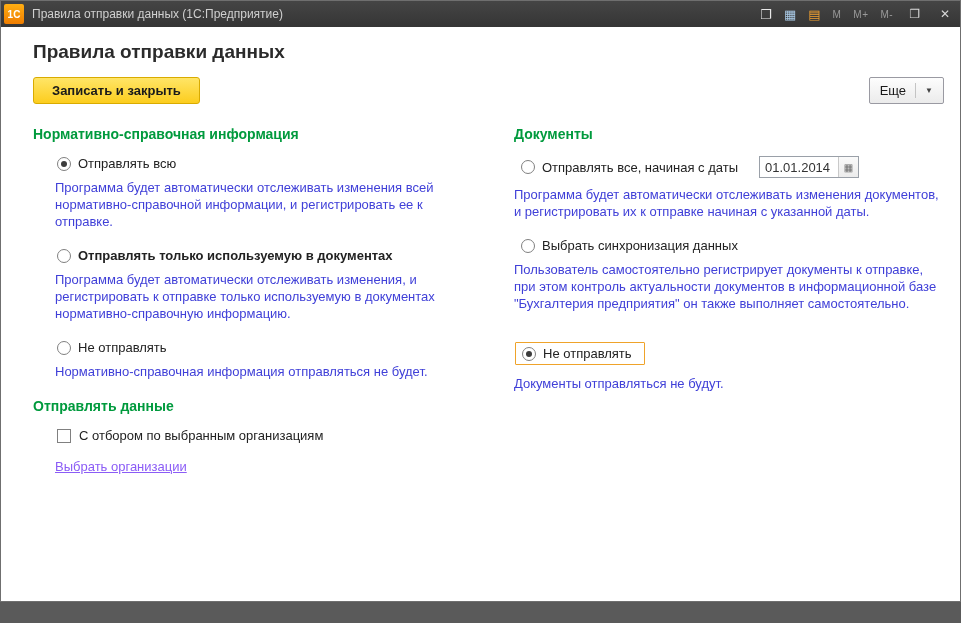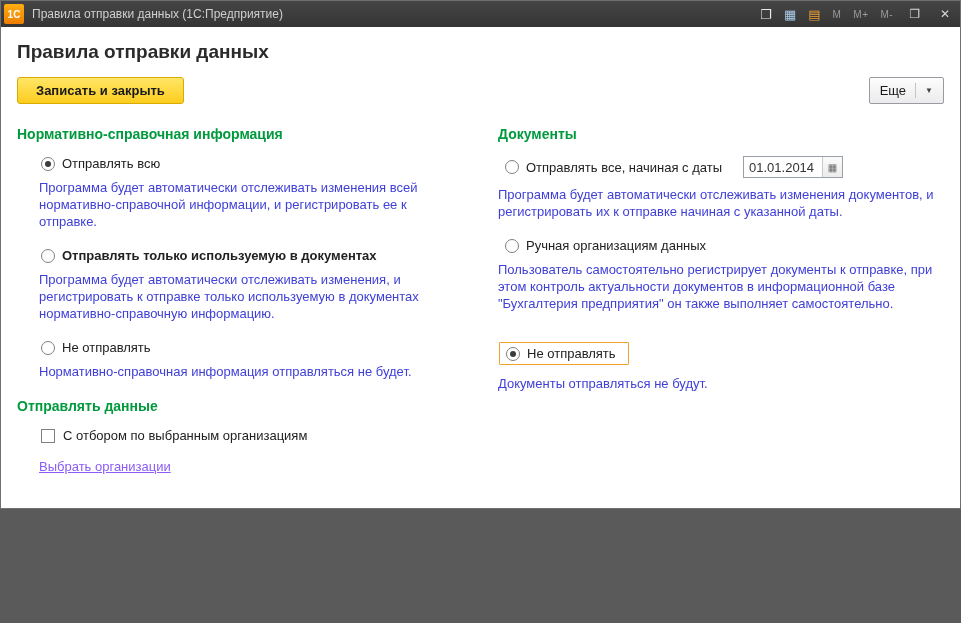--- a/index.html
+++ b/index.html
@@ -2,21 +2,21 @@
 <html><head>
 <meta charset="utf-8">
 <style>
   * { box-sizing: border-box; }
   html, body { margin: 0; padding: 0; }
   body {
     font-family: "Liberation Sans", sans-serif;
     background: #5a5a5a;
   }
   .window {
-    width: 961px; height: 509px;
+    width: 961px; height: 602px;
     background: #fff;
     border: 1px solid #6f6f6f;
     display: flex; flex-direction: column;
     overflow: hidden;
   }
 
   
   .titlebar {
     flex: 0 0 26px;
     background: linear-gradient(#454545, #353535);
@@ -34,21 +34,21 @@
   .titlebar-title { flex: 1; white-space: nowrap; overflow: hidden; text-overflow: ellipsis; }
   .tb-icons { display: flex; align-items: center; gap: 12px; }
   .tb-icon { font-size: 13px; line-height: 1; cursor: default; }
   .tb-icon.window-glyph { color: #e8e8e8; }
   .tb-icon.calc-glyph { color: #aacbe8; }
   .tb-icon.cal-glyph { color: #f0a030; }
   .tb-mem { color: #9a9a9a; font-size: 10px; letter-spacing: 0.5px; }
   .tb-ctrl { color: #d8d8d8; font-size: 12px; padding: 2px 4px; }
 
   
-  .content { flex: 1; padding: 6px 16px 0 16px; overflow: hidden; background: #fff; }
+  .content { flex: 1; padding: 6px 16px 0 32px; overflow: hidden; background: #fff; }
   .page-title {
     font-size: 19px; font-weight: bold; color: #2b2b2b;
     margin: 8px 0 14px 0;
   }
   .toolbar { display: flex; justify-content: space-between; align-items: center; margin-bottom: 10px; }
   .btn-yellow {
     font-family: inherit;
     background: linear-gradient(#ffe567, #fccd1e);
     border: 1px solid #d9ab00; border-radius: 3px;
     padding: 5px 18px;
@@ -210,21 +210,21 @@
           <span>Отправлять все, начиная с даты</span>
           <span class="date-group">
             <input class="date-input" value="01.01.2014" style="">
             <button class="cal-btn">▦</button>
           </span>
         </div>
         <p class="desc">Программа будет автоматически отслеживать изменения документов, и регистрировать их к отправке начиная с указанной даты.</p>
 
         <div class="option-row" style="margin-top:14px;">
           <span class="radio"></span>
-          <span>Ручная организациям данных</span>
+          <span>Выбрать синхронизация данных</span>
         </div>
         <p class="desc">Пользователь самостоятельно регистрирует документы к отправке, при этом контроль актуальности документов в информационной базе "Бухгалтерия предприятия" он также выполняет самостоятельно.</p>
 
         <div class="option-row focused" style="margin-top:12px; display:inline-flex;">
           <span class="radio checked"></span>
           <span>Не отправлять</span>
         </div>
         <p class="desc">Документы отправляться не будут.</p>
       </div>
     </div>

